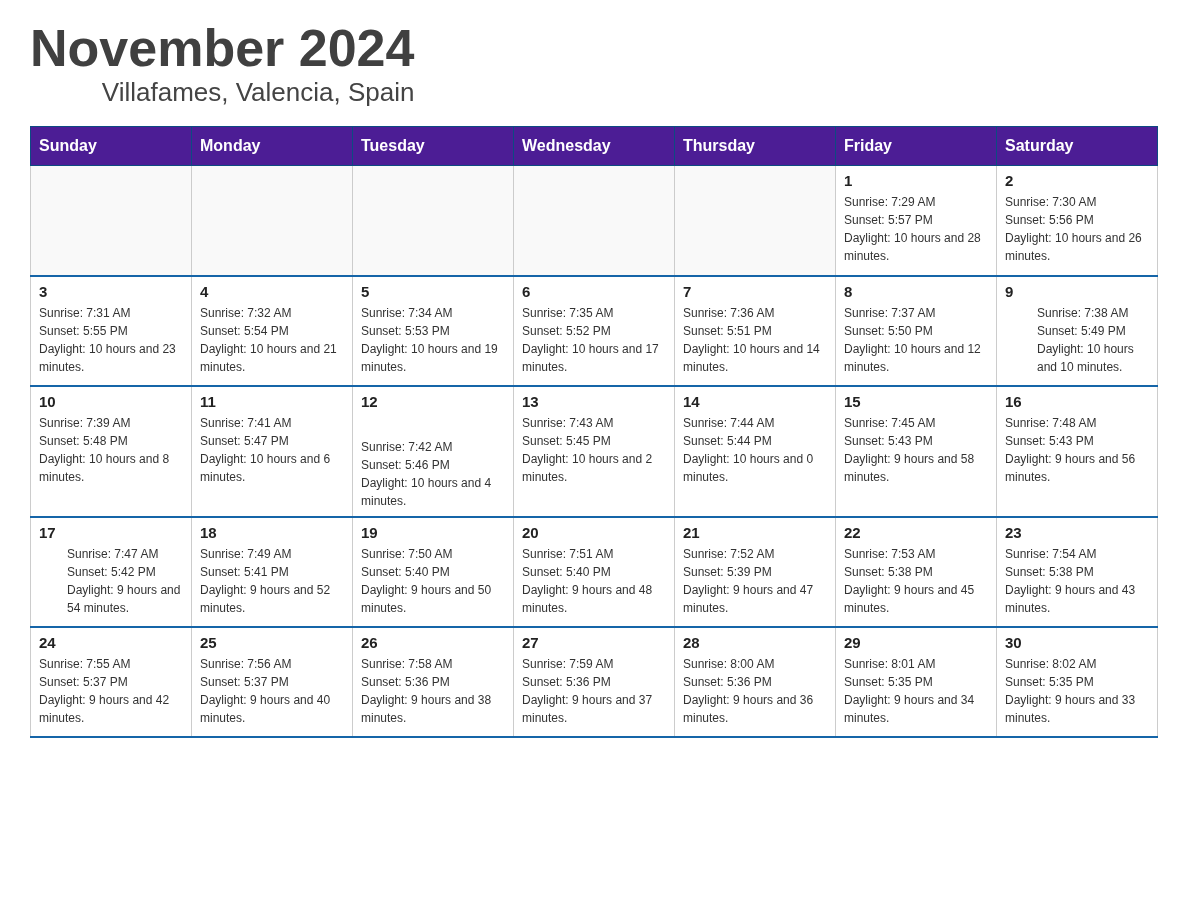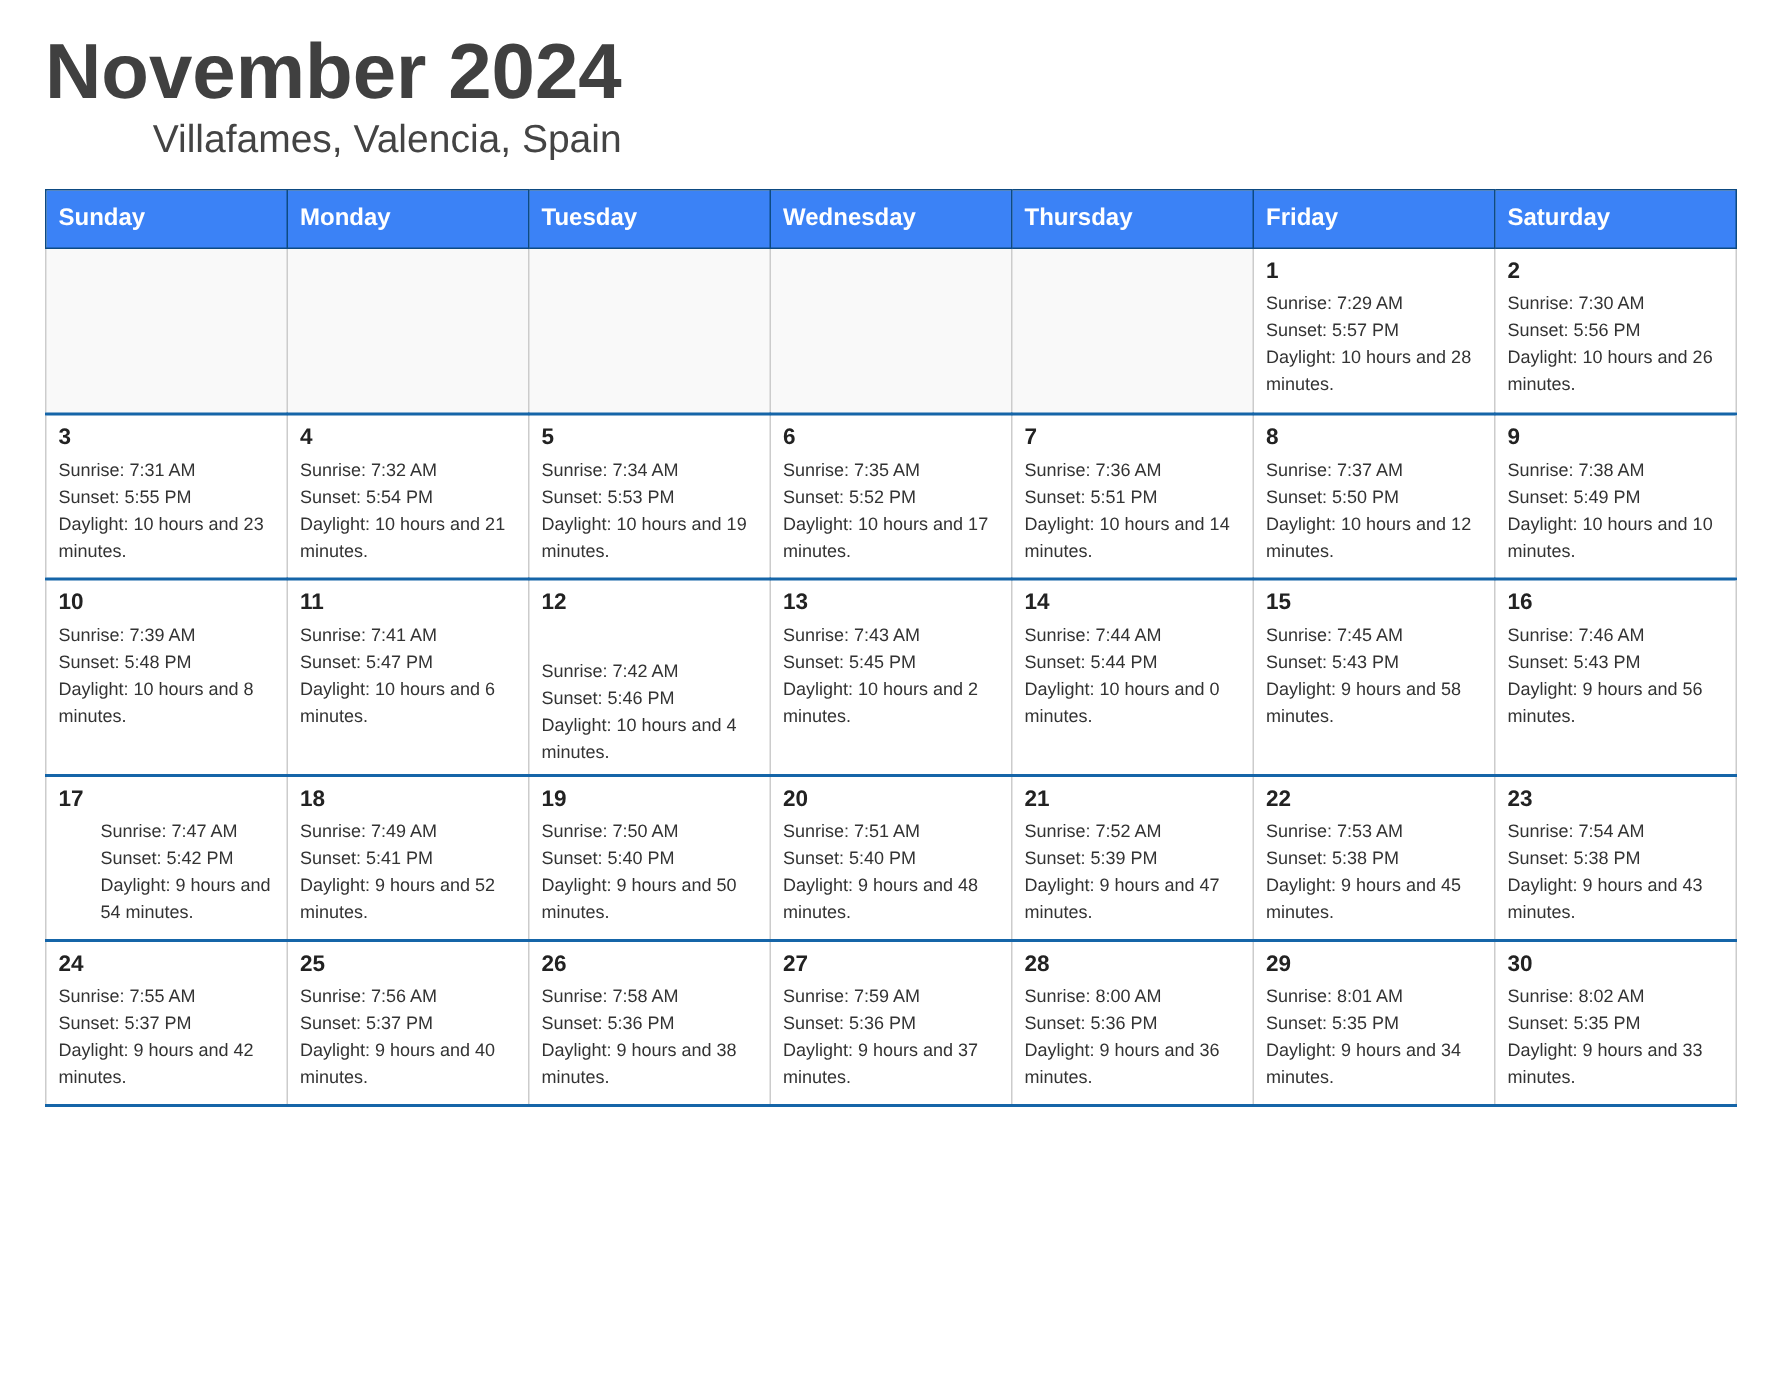--- a/index.html
+++ b/index.html
@@ -29,21 +29,21 @@
     .title-block h2 {
       font-size: 26px;
       font-weight: normal;
       color: #444;
     }
     .calendar {
       width: 100%;
       border-collapse: collapse;
     }
     .calendar thead th {
-      background: #3b82f6;
+      background: #4c1d95;
       color: #fff;
       font-size: 16px;
       font-weight: bold;
       padding: 10px 8px;
       text-align: left;
       border: 1px solid #0d4a82;
     }
     .calendar tbody td {
       border: 1px solid #ccc;
       vertical-align: top;
@@ -178,21 +178,21 @@
 Daylight: 10 hours and 14 minutes.</div>
         </td>
         <td>
           <div class="day-number">8</div>
           <div class="day-info" style="white-space: pre-line;">Sunrise: 7:37 AM
 Sunset: 5:50 PM
 Daylight: 10 hours and 12 minutes.</div>
         </td>
         <td>
           <div class="day-number">9</div>
-          <div class="day-info" style="white-space: pre-line;">Sunrise: 7:38 AM
+          <div class="day-info" style="white-space: pre-line; margin-left: 32px;">Sunrise: 7:38 AM
 Sunset: 5:49 PM
 Daylight: 10 hours and 10 minutes.</div>
         </td>
       </tr>
       <tr>
         <td>
           <div class="day-number">10</div>
           <div class="day-info" style="white-space: pre-line;">Sunrise: 7:39 AM
 Sunset: 5:48 PM
 Daylight: 10 hours and 8 minutes.</div>
@@ -222,21 +222,21 @@
 Daylight: 10 hours and 0 minutes.</div>
         </td>
         <td>
           <div class="day-number">15</div>
           <div class="day-info" style="white-space: pre-line;">Sunrise: 7:45 AM
 Sunset: 5:43 PM
 Daylight: 9 hours and 58 minutes.</div>
         </td>
         <td>
           <div class="day-number">16</div>
-          <div class="day-info" style="white-space: pre-line;">Sunrise: 7:46 AM
+          <div class="day-info" style="white-space: pre-line;">Sunrise: 7:48 AM
 Sunset: 5:43 PM
 Daylight: 9 hours and 56 minutes.</div>
         </td>
       </tr>
       <tr>
         <td>
           <div class="day-number">17</div>
           <div class="day-info" style="white-space: pre-line; margin-left: 28px;">Sunrise: 7:47 AM
 Sunset: 5:42 PM
 Daylight: 9 hours and 54 minutes.</div>

